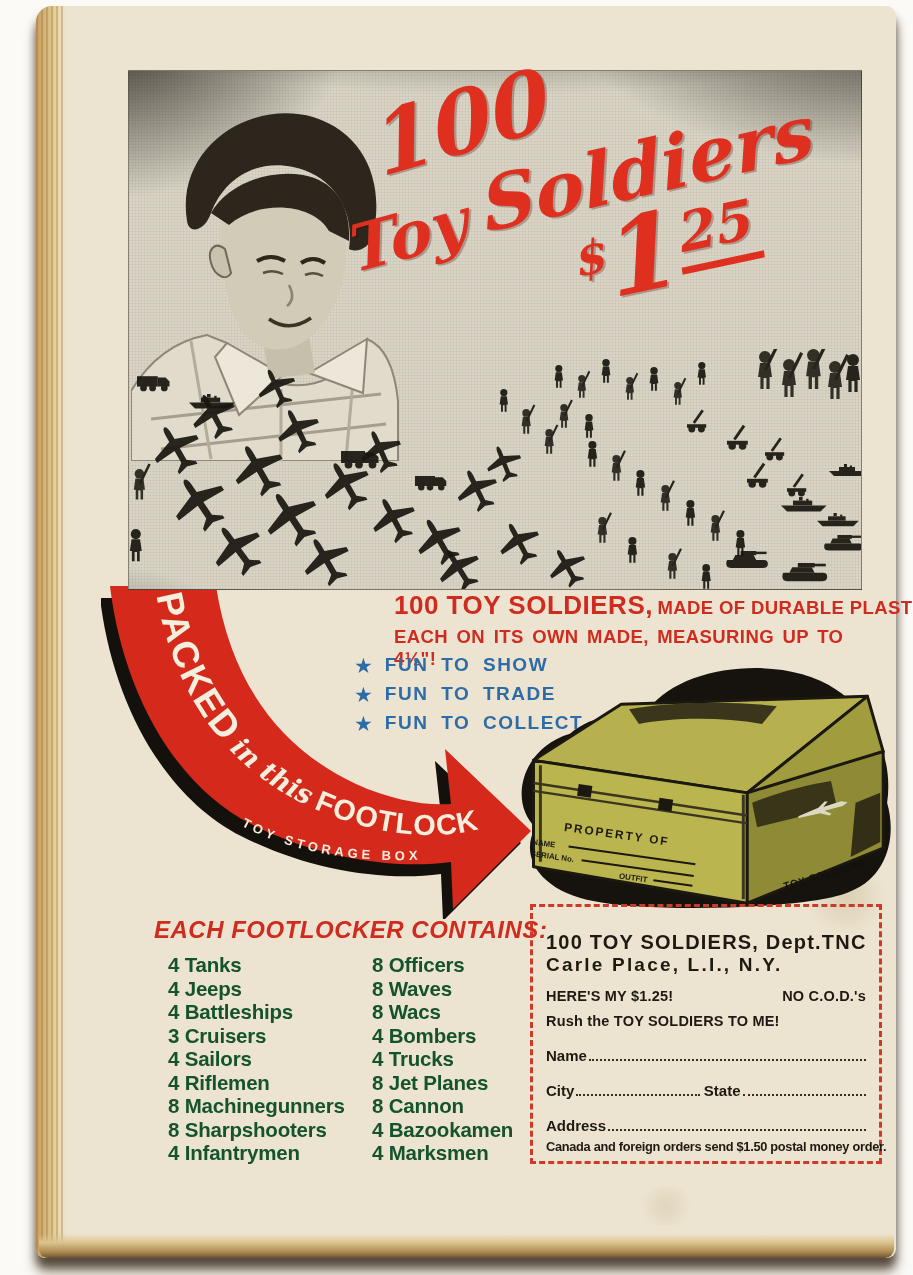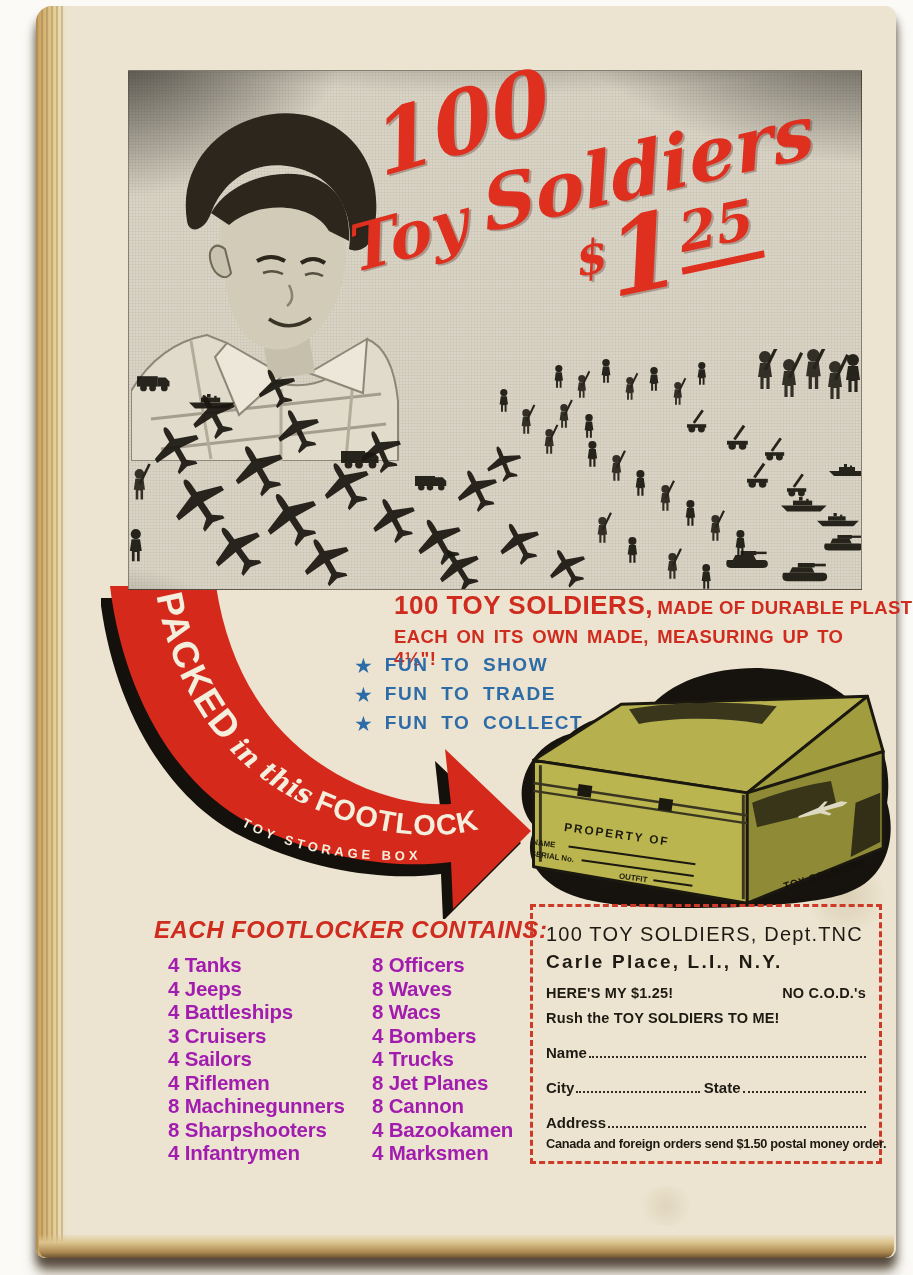--- a/index.html
+++ b/index.html
@@ -83,31 +83,31 @@
   
   .contains{position:absolute;left:118px;top:910px;width:400px;z-index:3;}
   .contains .heading{
     color:#cf2b1e;font-size:24px;font-weight:bold;font-style:italic;
     letter-spacing:.5px;white-space:nowrap;
   }
   .cols{display:flex;margin-top:9px;}
   .cols ul{list-style:none;margin:0;padding:0;}
   .cols ul.colL{width:204px;padding-left:14px;}
   .cols li{
-    font-size:20.5px;font-weight:bold;color:#a21caf;line-height:23.5px;
+    font-size:20.5px;font-weight:bold;color:#14532d;line-height:23.5px;
     white-space:nowrap;letter-spacing:-.2px;
   }
   
   .form{
     position:absolute;left:494px;top:898px;width:352px;height:260px;z-index:3;
     box-sizing:border-box;border:3px dashed #cd3a28;padding:10px 13px 8px 13px;
     color:#1e1a13;
   }
-  .form .co1{font-size:20px;font-weight:normal;letter-spacing:1.2px;white-space:nowrap;margin-top:6px;}
-  .form .co2{font-size:19px;font-weight:bold;letter-spacing:2.2px;margin-top:5px;}
+  .form .co1{font-size:20px;font-weight:bold;letter-spacing:1.2px;white-space:nowrap;margin-top:14px;}
+  .form .co2{font-size:19px;font-weight:bold;letter-spacing:2.2px;}
   .form .row{display:flex;justify-content:space-between;align-items:flex-start;margin-top:12px;}
   .form .b15{font-size:14.5px;font-weight:bold;letter-spacing:.2px;}
   .form .rush{margin-top:9px;}
   .form .frow{display:flex;align-items:baseline;margin-top:17px;}
   .form .flab{font-size:15px;font-weight:bold;}
   .form .leader{flex:1;border-bottom:2px dotted #35Ź2d22;border-bottom:2px dotted #352d22;height:13px;margin-left:2px;}
   .form .state{margin-left:4px;}
   .form .note{font-size:12.8px;font-weight:bold;margin-top:5px;letter-spacing:-.3px;white-space:nowrap;}
 </style>
 </head>

